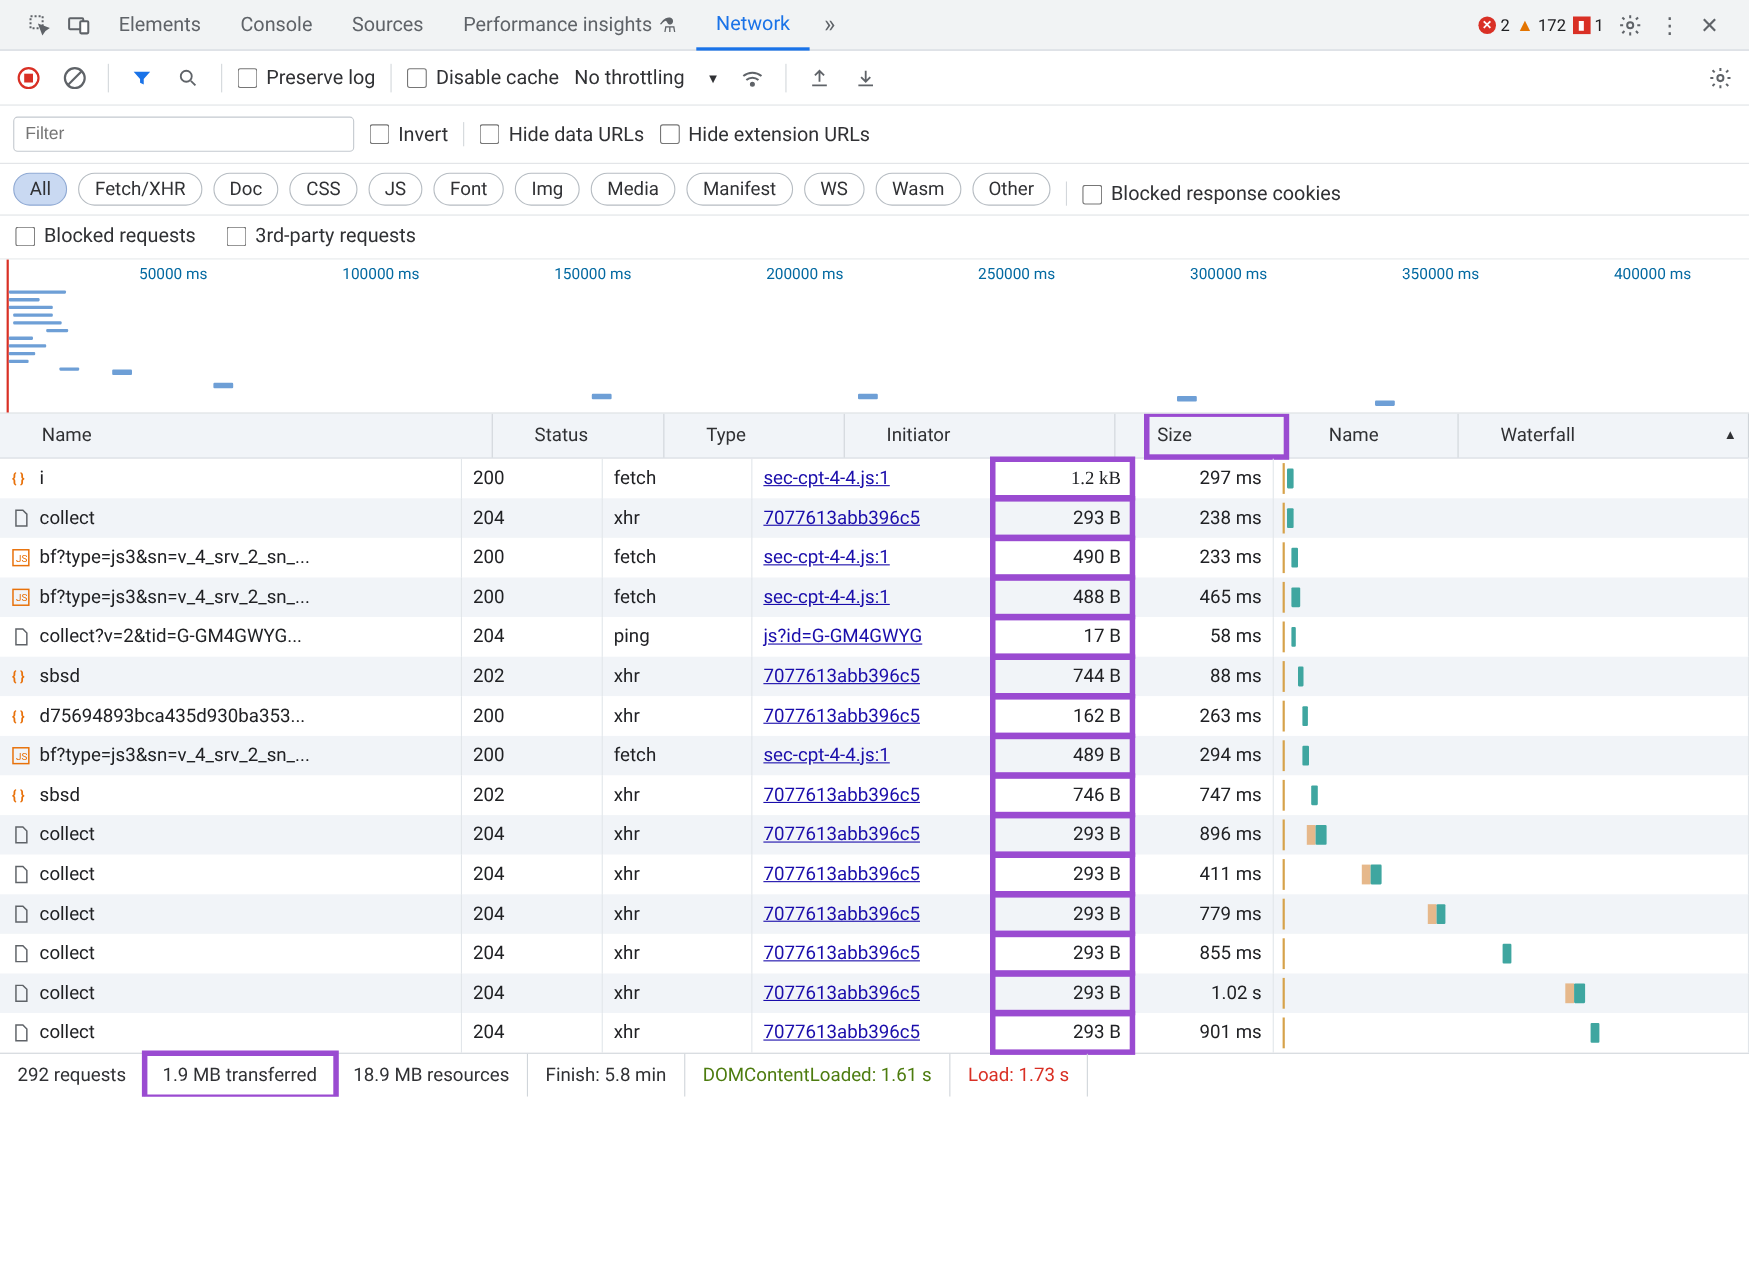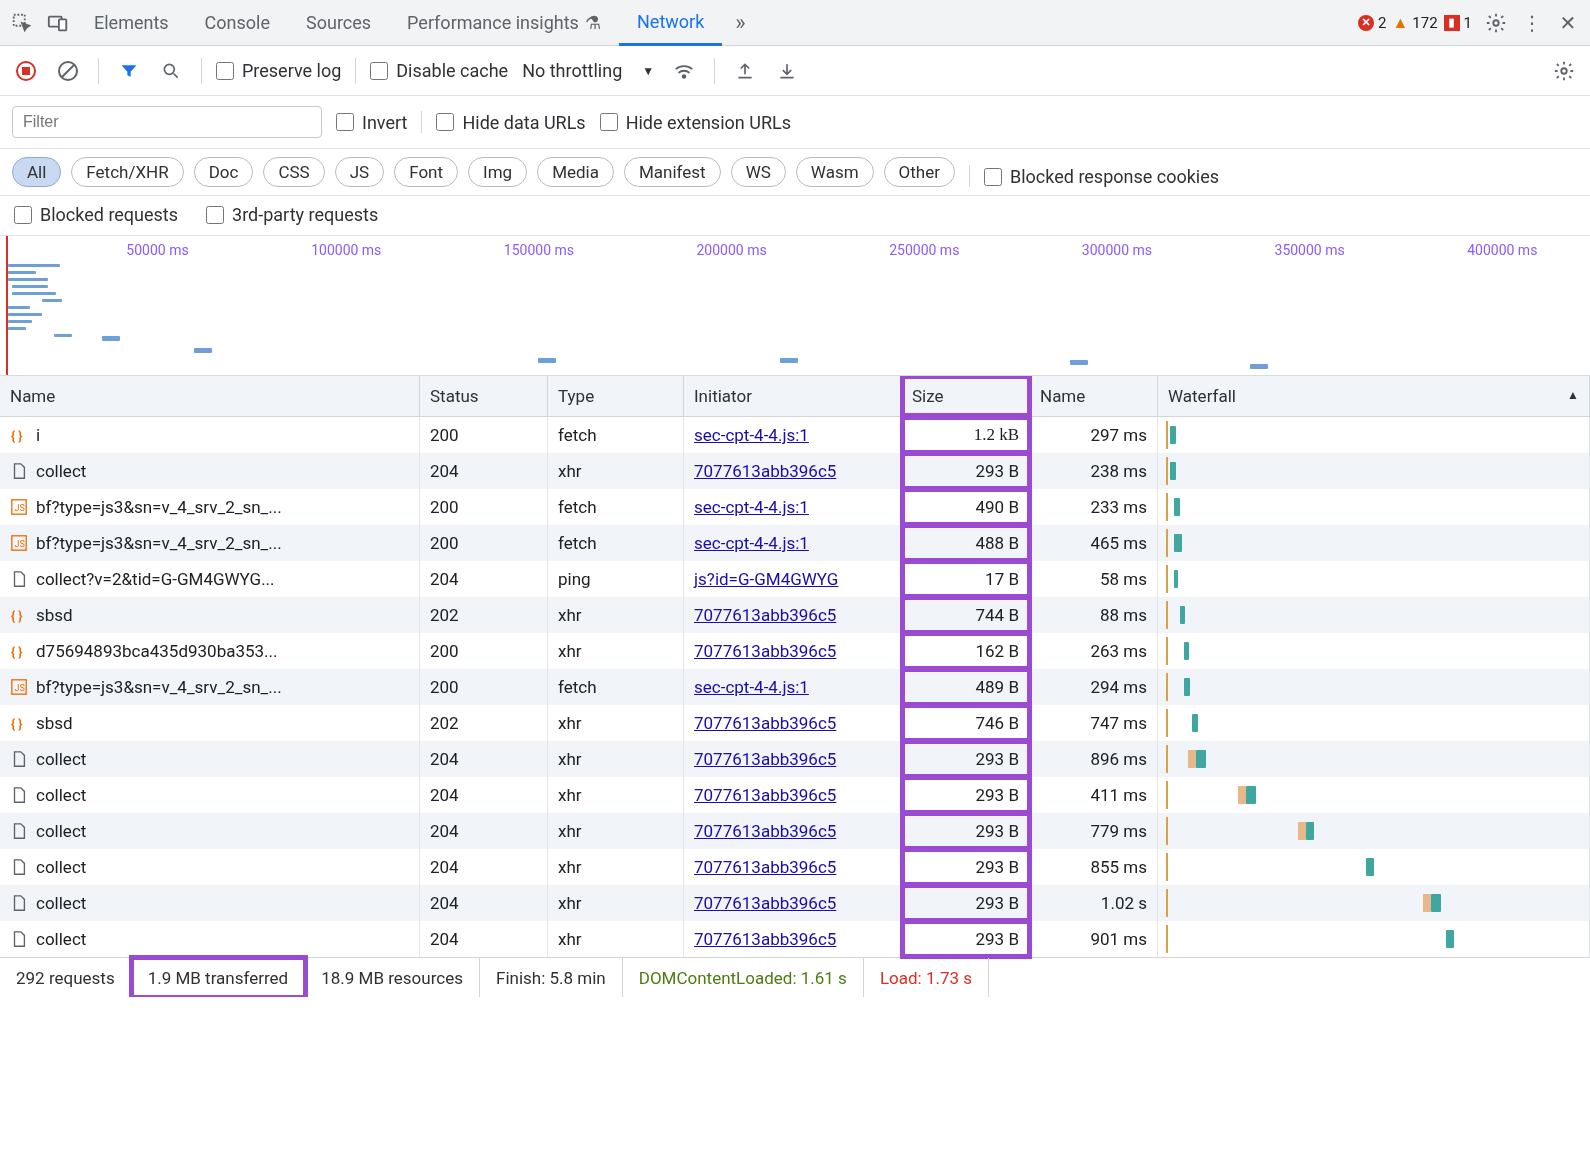--- a/index.html
+++ b/index.html
@@ -7,21 +7,21 @@
     font-family: -apple-system, BlinkMacSystemFont, "Segoe UI", Roboto, Helvetica, Arial, sans-serif;
     font-size: 15px;
     color: #202124;
     background: #fff;
     width: 1590px;
   }
   
   .tabbar {
     display: flex; align-items: center; height: 46px;
     background: #f1f3f4; border-bottom: 1px solid #cfd5dc;
-    padding: 0 4px;
+    padding: 0 18px;
   }
   .tabbar .icon-btn {
     width: 36px; height: 36px; display:flex; align-items:center; justify-content:center;
     cursor:pointer; color:#5f6368;
   }
   .tabbar .tab {
     padding: 0 18px; height: 46px; display:flex; align-items:center; gap:6px;
     color:#5f6368; cursor:pointer; font-size: 18px;
   }
   .tabbar .tab.active { color:#1a73e8; border-bottom:3px solid #1a73e8; }
@@ -59,29 +59,29 @@
   }
   .chip {
     border:1px solid #b6bcc2; border-radius:16px; padding:4px 14px;
     font-size:17px; color:#303134; cursor:pointer; background:#fff;
   }
   .chip.active { background:#c9d9f2; border-color:#8fa9d3;}
   
   .chkrow2 { display:flex; gap:28px; padding:8px 14px 10px; border-bottom:1px solid #e0e3e6;}
   
   .overview { height:140px; border-bottom:1px solid #d8dce0; position:relative; background:#fff;}
-  .overview .ruler { display:flex; font-size:14px; color:#8b5cf6; height:22px; align-items:flex-end; padding-left:2px;}
+  .overview .ruler { display:flex; font-size:14px; color:#0369a1; height:22px; align-items:flex-end; padding-left:2px;}
   .overview .ruler .tick { position:relative; text-align:right; padding-right:6px;}
   .overview .bars { position:absolute; left:8px; top:28px; }
   .ov-bar { height:3px; background:#6e9fd6; margin-bottom:4px; border-radius:1px;}
   .ov-dot { position:absolute; width:18px; height:5px; background:#6e9fd6; border-radius:1px;}
   .ov-red { position:absolute; left:6px; top:0; bottom:0; width:2px; background:#d93025; }
   
   .thead { display:flex; background:#f1f4f8; border-bottom:1px solid #d0d5da; font-size:17px; color:#303134;}
-  .thead .col { padding:10px 10px; border-right:1px solid #d0d5da;}
+  .thead .col { padding:10px 10px; border-right:1px solid #d0d5da;margin-left:28px;}
   .col-name { width:420px;}
   .col-status { width:128px;}
   .col-type { width:136px;}
   .col-init { width:218px;}
   .col-size { width:128px; text-align:left;}
   .col-time { width:128px; text-align:left;}
   .col-wf { flex:1; position:relative;}
   .sort-arrow { position:absolute; right:10px; top:12px; font-size:12px;}
   .col-size.highlight, .highlight-box { outline:5px solid #9a4bd1; outline-offset:-3px;}
   

